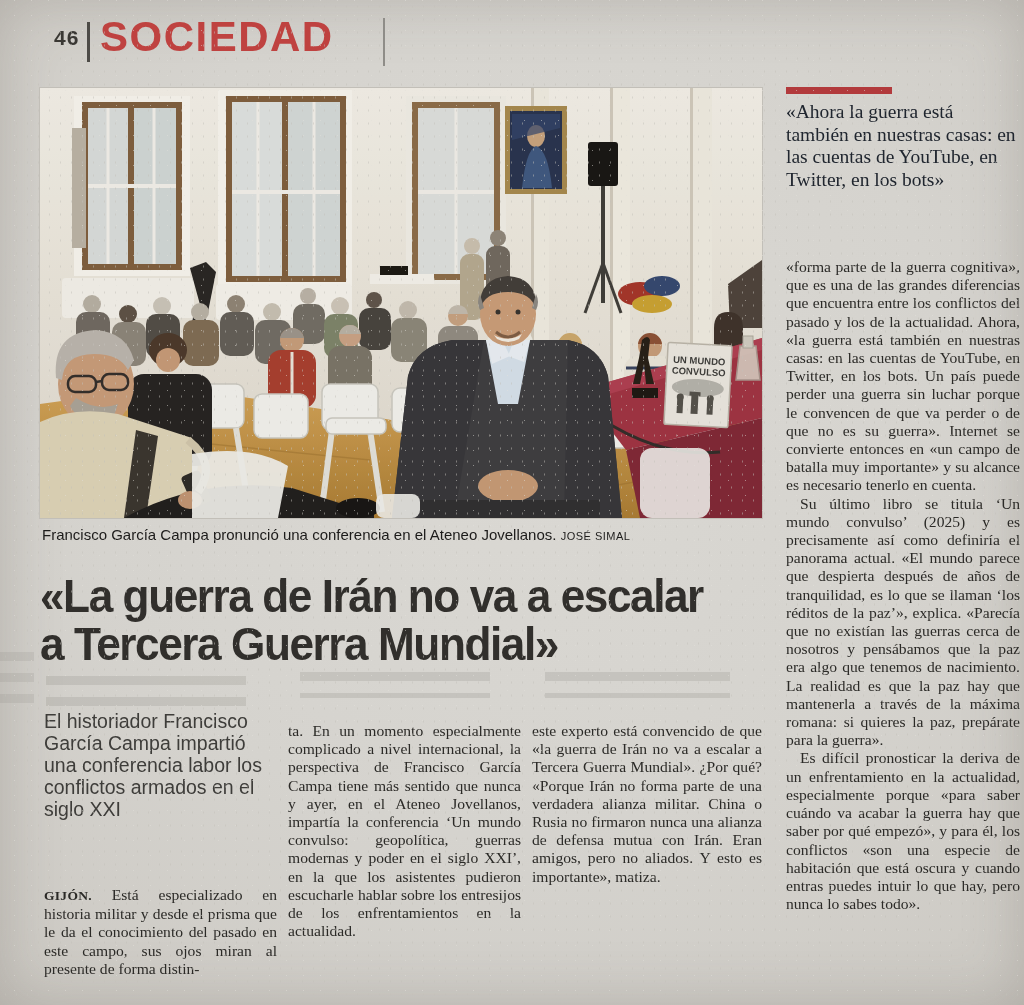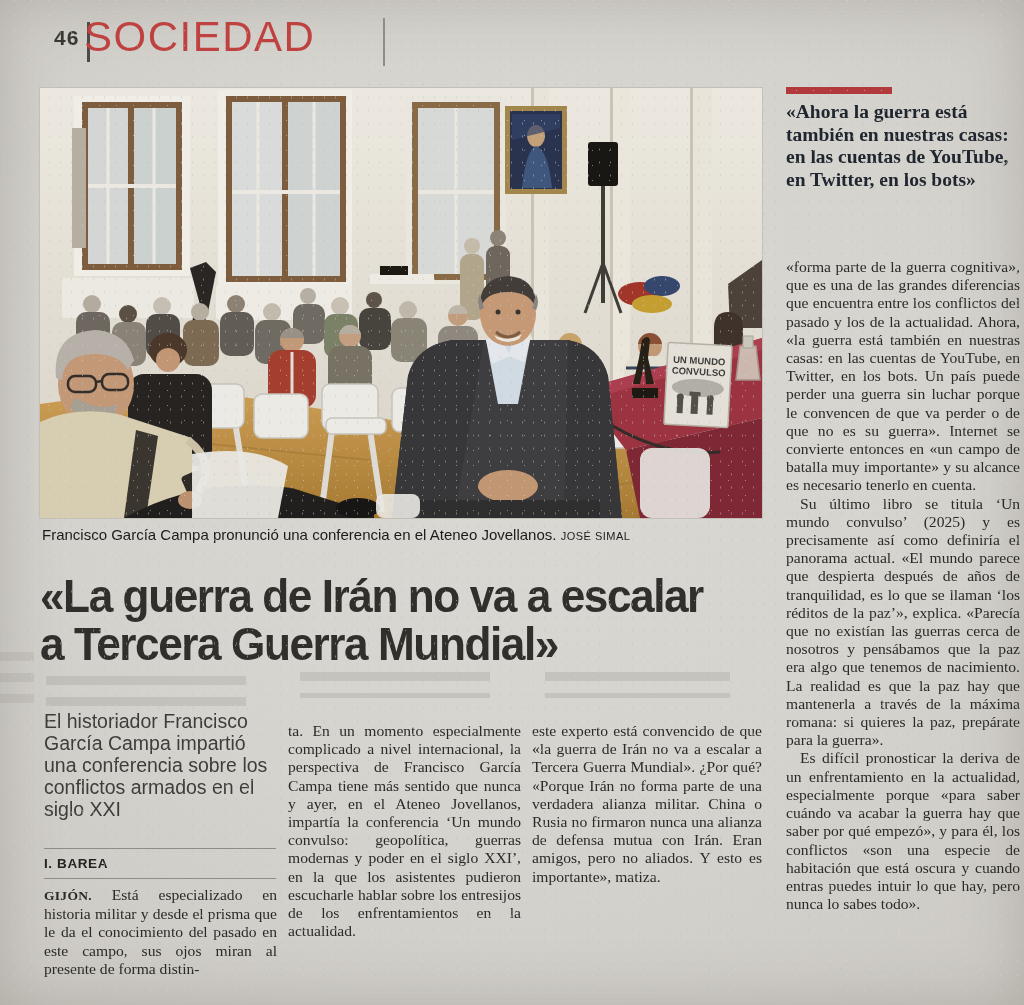--- a/index.html
+++ b/index.html
@@ -15,21 +15,21 @@
     background-image:
       radial-gradient(#c4c1ba 0.8px, transparent 0.9px),
       radial-gradient(#e4e2dc 0.8px, transparent 0.9px);
     background-size:11px 13px, 17px 15px;
     background-position:0 0, 6px 8px;
     mix-blend-mode:normal;
   }
   
   .pagenum{position:absolute;left:54px;top:26px;font-size:21px;font-weight:700;color:#3a3834;letter-spacing:1px;}
   .hdr-div1{position:absolute;left:87px;top:22px;width:3px;height:40px;background:#4d4b47;}
-  .section{position:absolute;left:84px;top:13px;font-size:42px;font-weight:400;color:#bf4240;letter-spacing:1.5px;transform:scaleY(1.02);}
+  .section{position:absolute;left:100px;top:13px;font-size:42px;font-weight:700;color:#bf4240;letter-spacing:1.5px;transform:scaleY(1.02);}
   .hdr-div2{position:absolute;left:383px;top:18px;width:2px;height:48px;background:#8f8d88;}
   
   .photo{position:absolute;left:40px;top:88px;width:722px;height:430px;overflow:hidden;background:#e9e6de;box-shadow:0 0 0 1px #c2bfb8;}
   .caption{position:absolute;left:42px;top:526px;width:720px;font-size:15px;color:#1c1b1a;}
   .caption .credit{font-size:11px;font-weight:400;letter-spacing:.5px;color:#1c1b1a;}
   
   .headline{position:absolute;left:40px;top:572px;width:740px;color:#312f2c;
     font-weight:700;font-size:46px;line-height:48px;letter-spacing:-1.5px;
     transform:scaleX(.96);transform-origin:left top;}
   
@@ -39,21 +39,21 @@
   .body{font-family:Liberation Serif, serif;font-size:15.6px;line-height:18.2px;color:#2b2a27;text-align:justify;}
   .col1{position:absolute;left:44px;top:886px;width:233px;height:119px;overflow:hidden;}
   .col2{position:absolute;left:288px;top:722px;width:233px;height:283px;overflow:hidden;}
   .col3{position:absolute;left:532px;top:722px;width:230px;height:283px;overflow:hidden;}
   .dateline{font-weight:700;font-size:13.5px;letter-spacing:.3px;}
   p.g{margin:0;}
   p.ind{margin:0;text-indent:14px;}
   
   .sb-bar{position:absolute;left:786px;top:87px;width:106px;height:7px;background:#b23a3c;}
   .pullquote{position:absolute;left:786px;top:101px;width:232px;font-family:"Liberation Serif",serif;
-    font-weight:700;font-size:19.5px;line-height:22.5px;color:#20262f;}
+    font-weight:400;font-size:19.5px;line-height:22.5px;color:#20262f;}
   .sbbody{position:absolute;left:786px;top:258px;width:234px;height:740px;overflow:hidden;}
   
   .ghost{position:absolute;opacity:.16;filter:blur(.6px);pointer-events:none;
     background:repeating-linear-gradient(180deg,#6f6d66 0 9px,transparent 9px 21px);}
   svg text{font-family:"Liberation Sans",sans-serif;}
 </style>
 </head>
 <body>
 
 <div id="page">
@@ -352,22 +352,21 @@
   <div class="headline">
     <div>«La guerra de Irán no va a escalar</div>
     <div>a Tercera Guerra Mundial»</div>
   </div>
 
   <div class="ghost" style="left:46px;top:676px;width:200px;height:34px;"></div>
   <div class="ghost" style="left:300px;top:672px;width:190px;height:26px;"></div>
   <div class="ghost" style="left:545px;top:672px;width:185px;height:26px;"></div>
   <div class="ghost" style="left:0px;top:652px;width:34px;height:56px;opacity:.12;"></div>
 
-  <div class="standfirst">El historiador Francisco García Campa impartió una conferencia sobre los conflictos armados en el siglo XXI</div>
-  <div class="byline">I. BAREA</div>
+  <div class="standfirst">El historiador Francisco García Campa impartió una conferencia labor los conflictos armados en el siglo XXI</div>
 
   <div class="col1 body">
     <p class="g"><span class="dateline">GIJÓN.</span><span> Está especializado en historia militar y desde el prisma que le da el conocimiento del pasado en este campo, sus ojos miran al presente de forma distin-</span></p>
   </div>
 
   <div class="col2 body">
     <p class="g">ta. En un momento especialmente complicado a nivel internacional, la perspectiva de Francisco García Campa tiene más sentido que nunca y ayer, en el Ateneo Jovellanos, impartía la conferencia ‘Un mundo convulso: geopolítica, guerras modernas y poder en el siglo XXI’, en la que los asistentes pudieron escucharle hablar sobre los entresijos de los enfrentamientos en la actualidad.</p>
   </div>
 
   <div class="col3 body">

